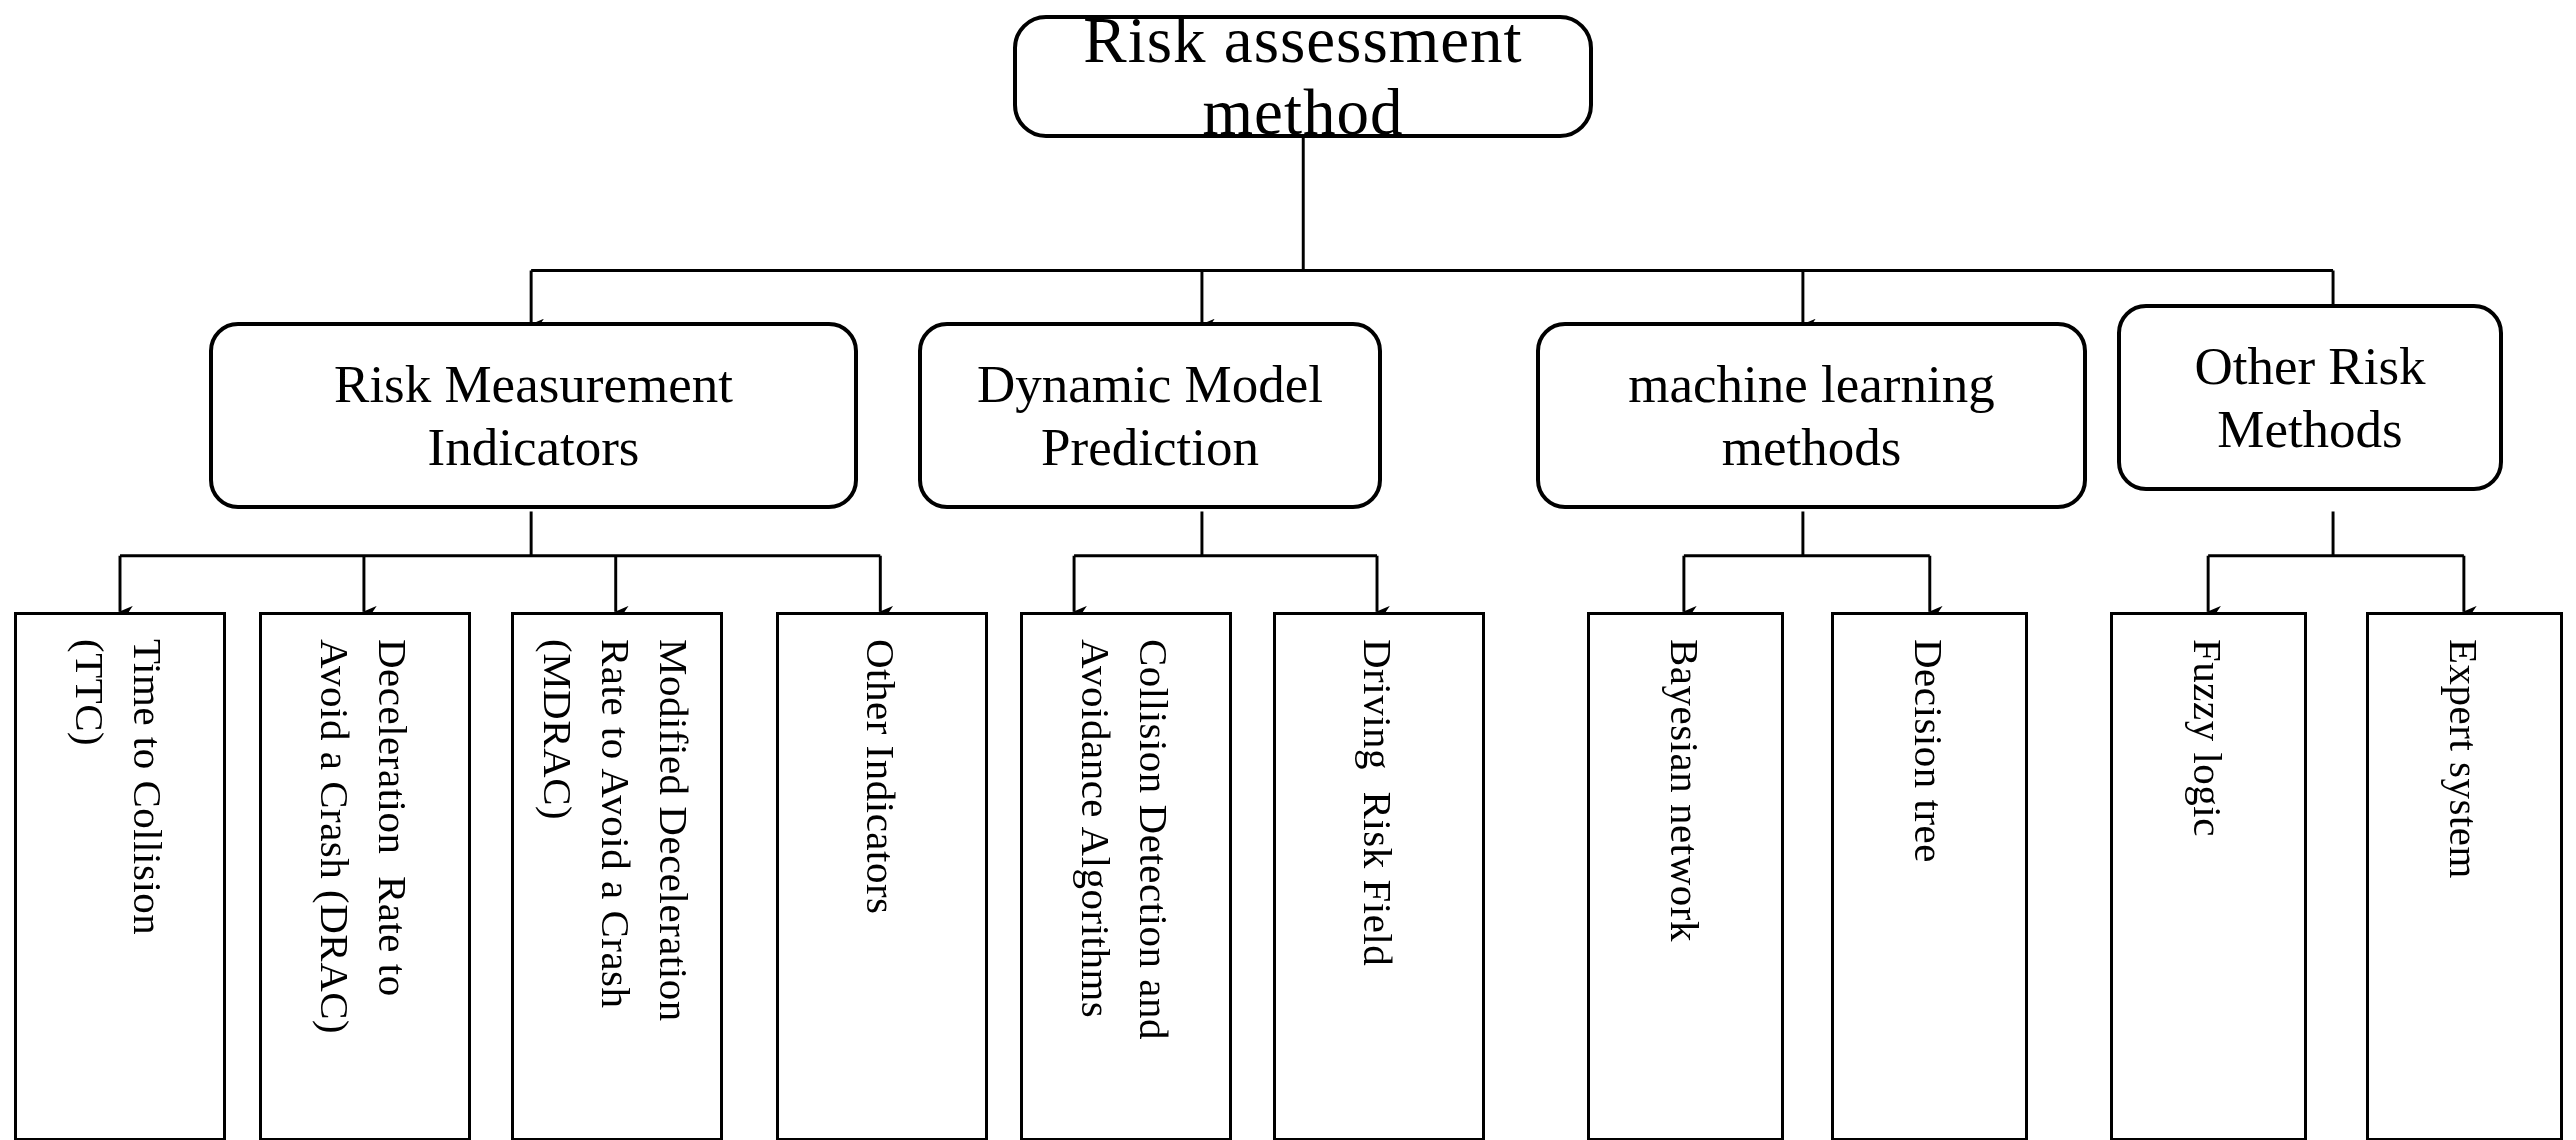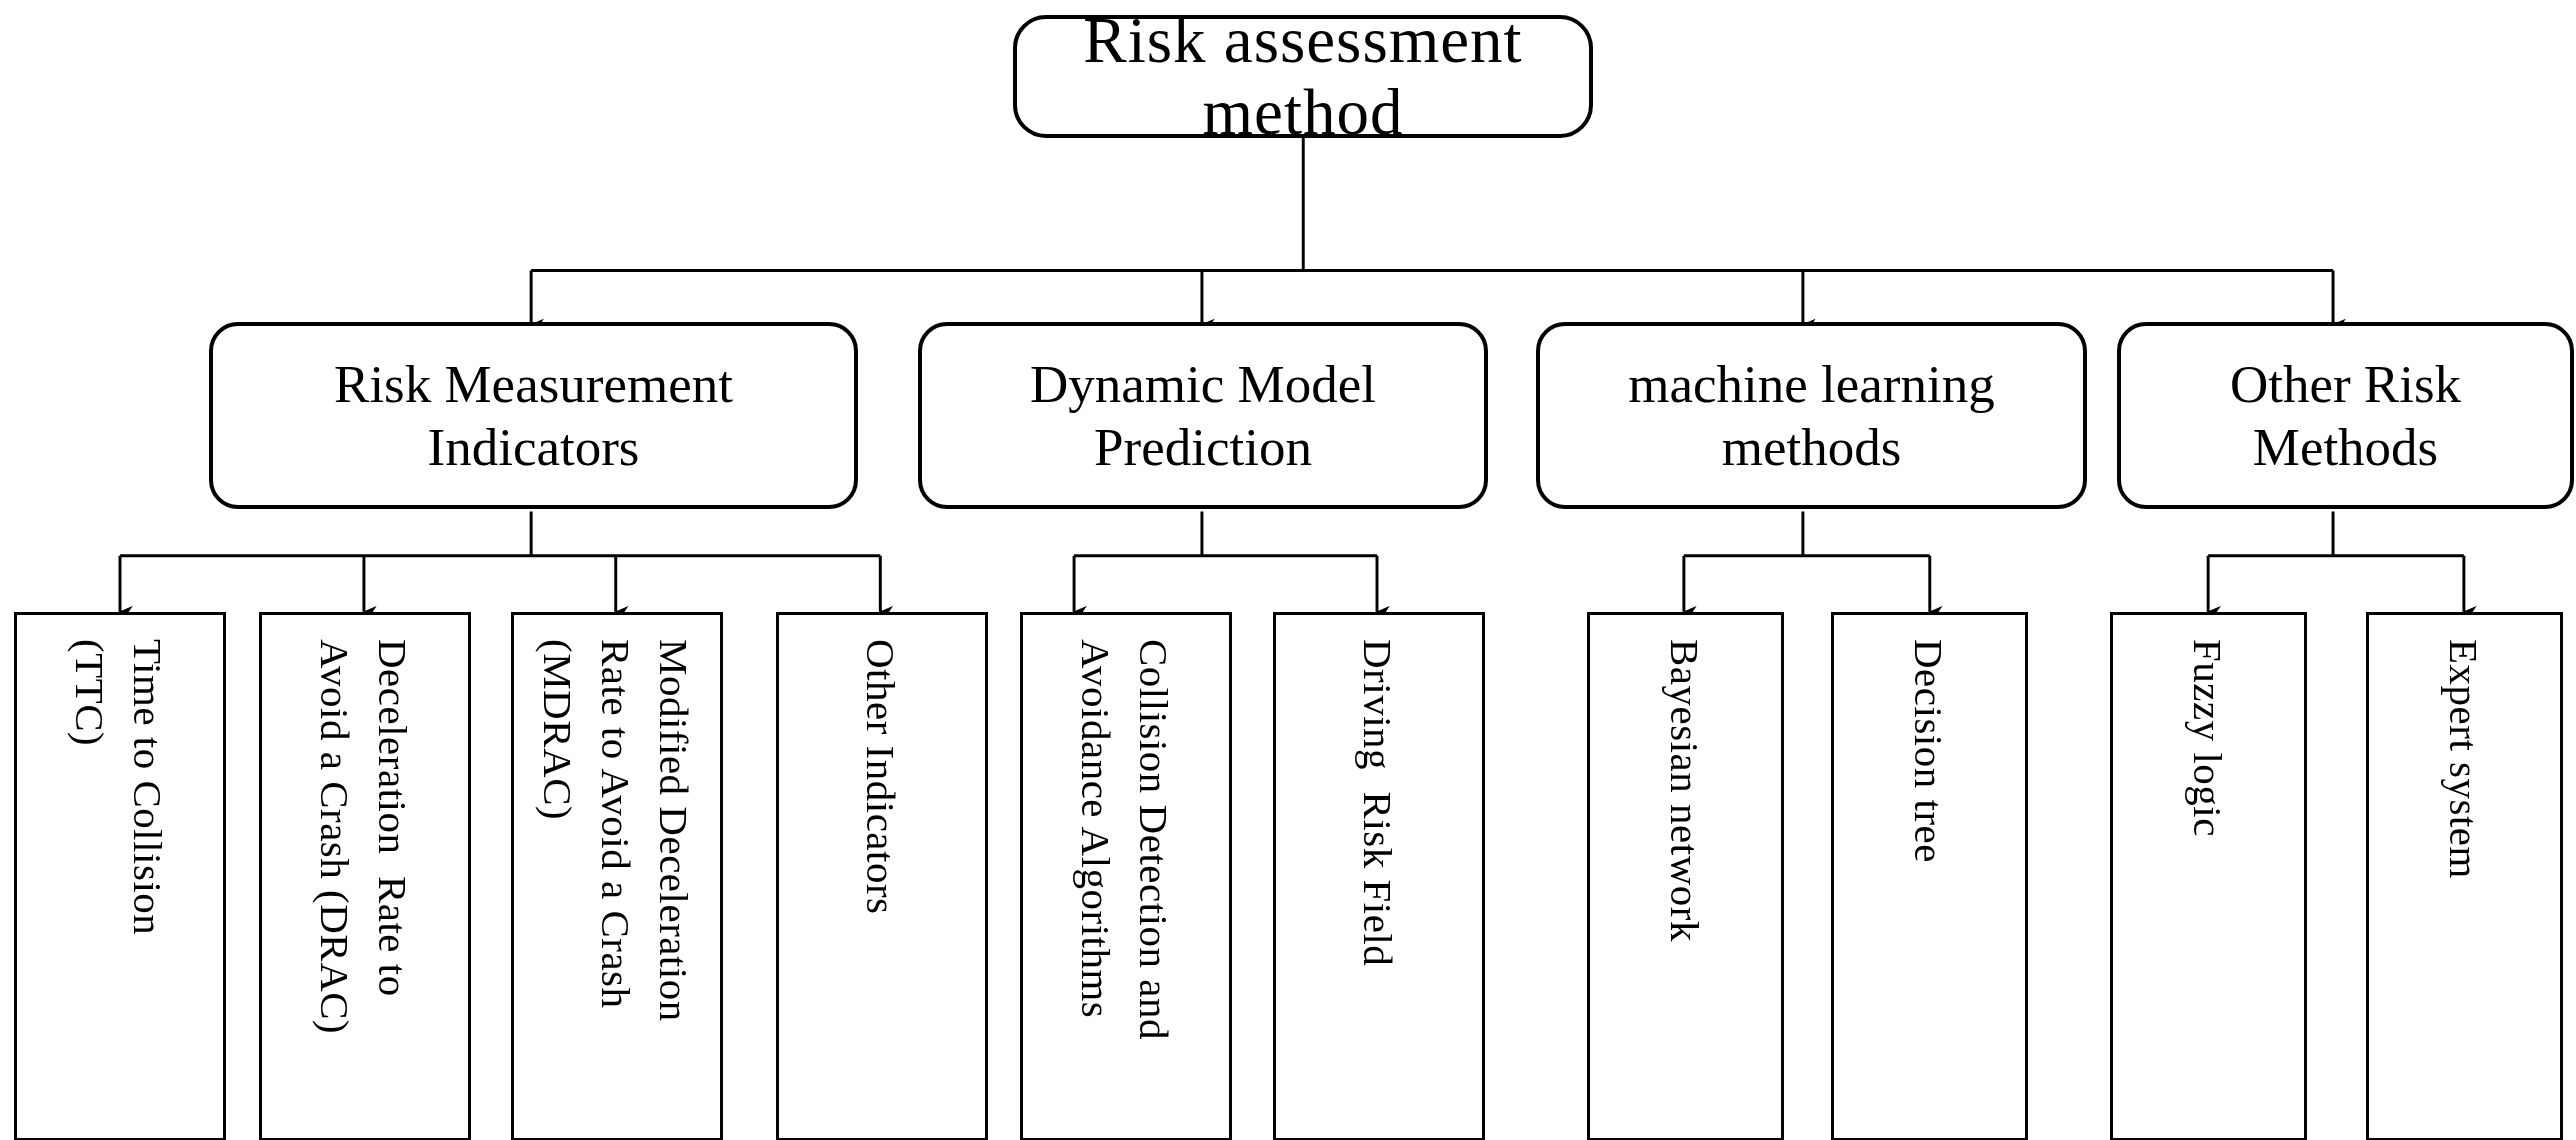--- a/index.html
+++ b/index.html
@@ -121,31 +121,31 @@
 
   <div class="node root" style="left:1013px; top:14.8px; width:580px; height:123px;">
     <span class="htext">Risk assessment method</span>
   </div>
 
   <div class="node level2" style="left:209px; top:322px; width:649px; height:187px;">
     <span class="htext">Risk Measurement
 Indicators</span>
   </div>
 
-  <div class="node level2" style="left:918px; top:322px; width:570px; height:187px;">
+  <div class="node level2" style="left:918px; top:322px; width:464px; height:187px;">
     <span class="htext">Dynamic Model
 Prediction</span>
   </div>
 
   <div class="node level2" style="left:1536px; top:322px; width:551px; height:187px;">
     <span class="htext">machine learning
 methods</span>
   </div>
 
-  <div class="node level2" style="left:2117px; top:322px; width:457px; height:187px;justify-content:center;">
+  <div class="node level2" style="left:2117px; top:304px; width:386px; height:187px;justify-content:center;">
     <span class="htext">Other Risk
 Methods</span>
   </div>
 
   <div class="node leaf" style="left:13.8px; top:612px; width:212px; height:529px;">
     <span class="vtext">Time to Collision
 (TTC)</span>
   </div>
 
   <div class="node leaf" style="left:259px; top:612px; width:212px; height:529px;">

